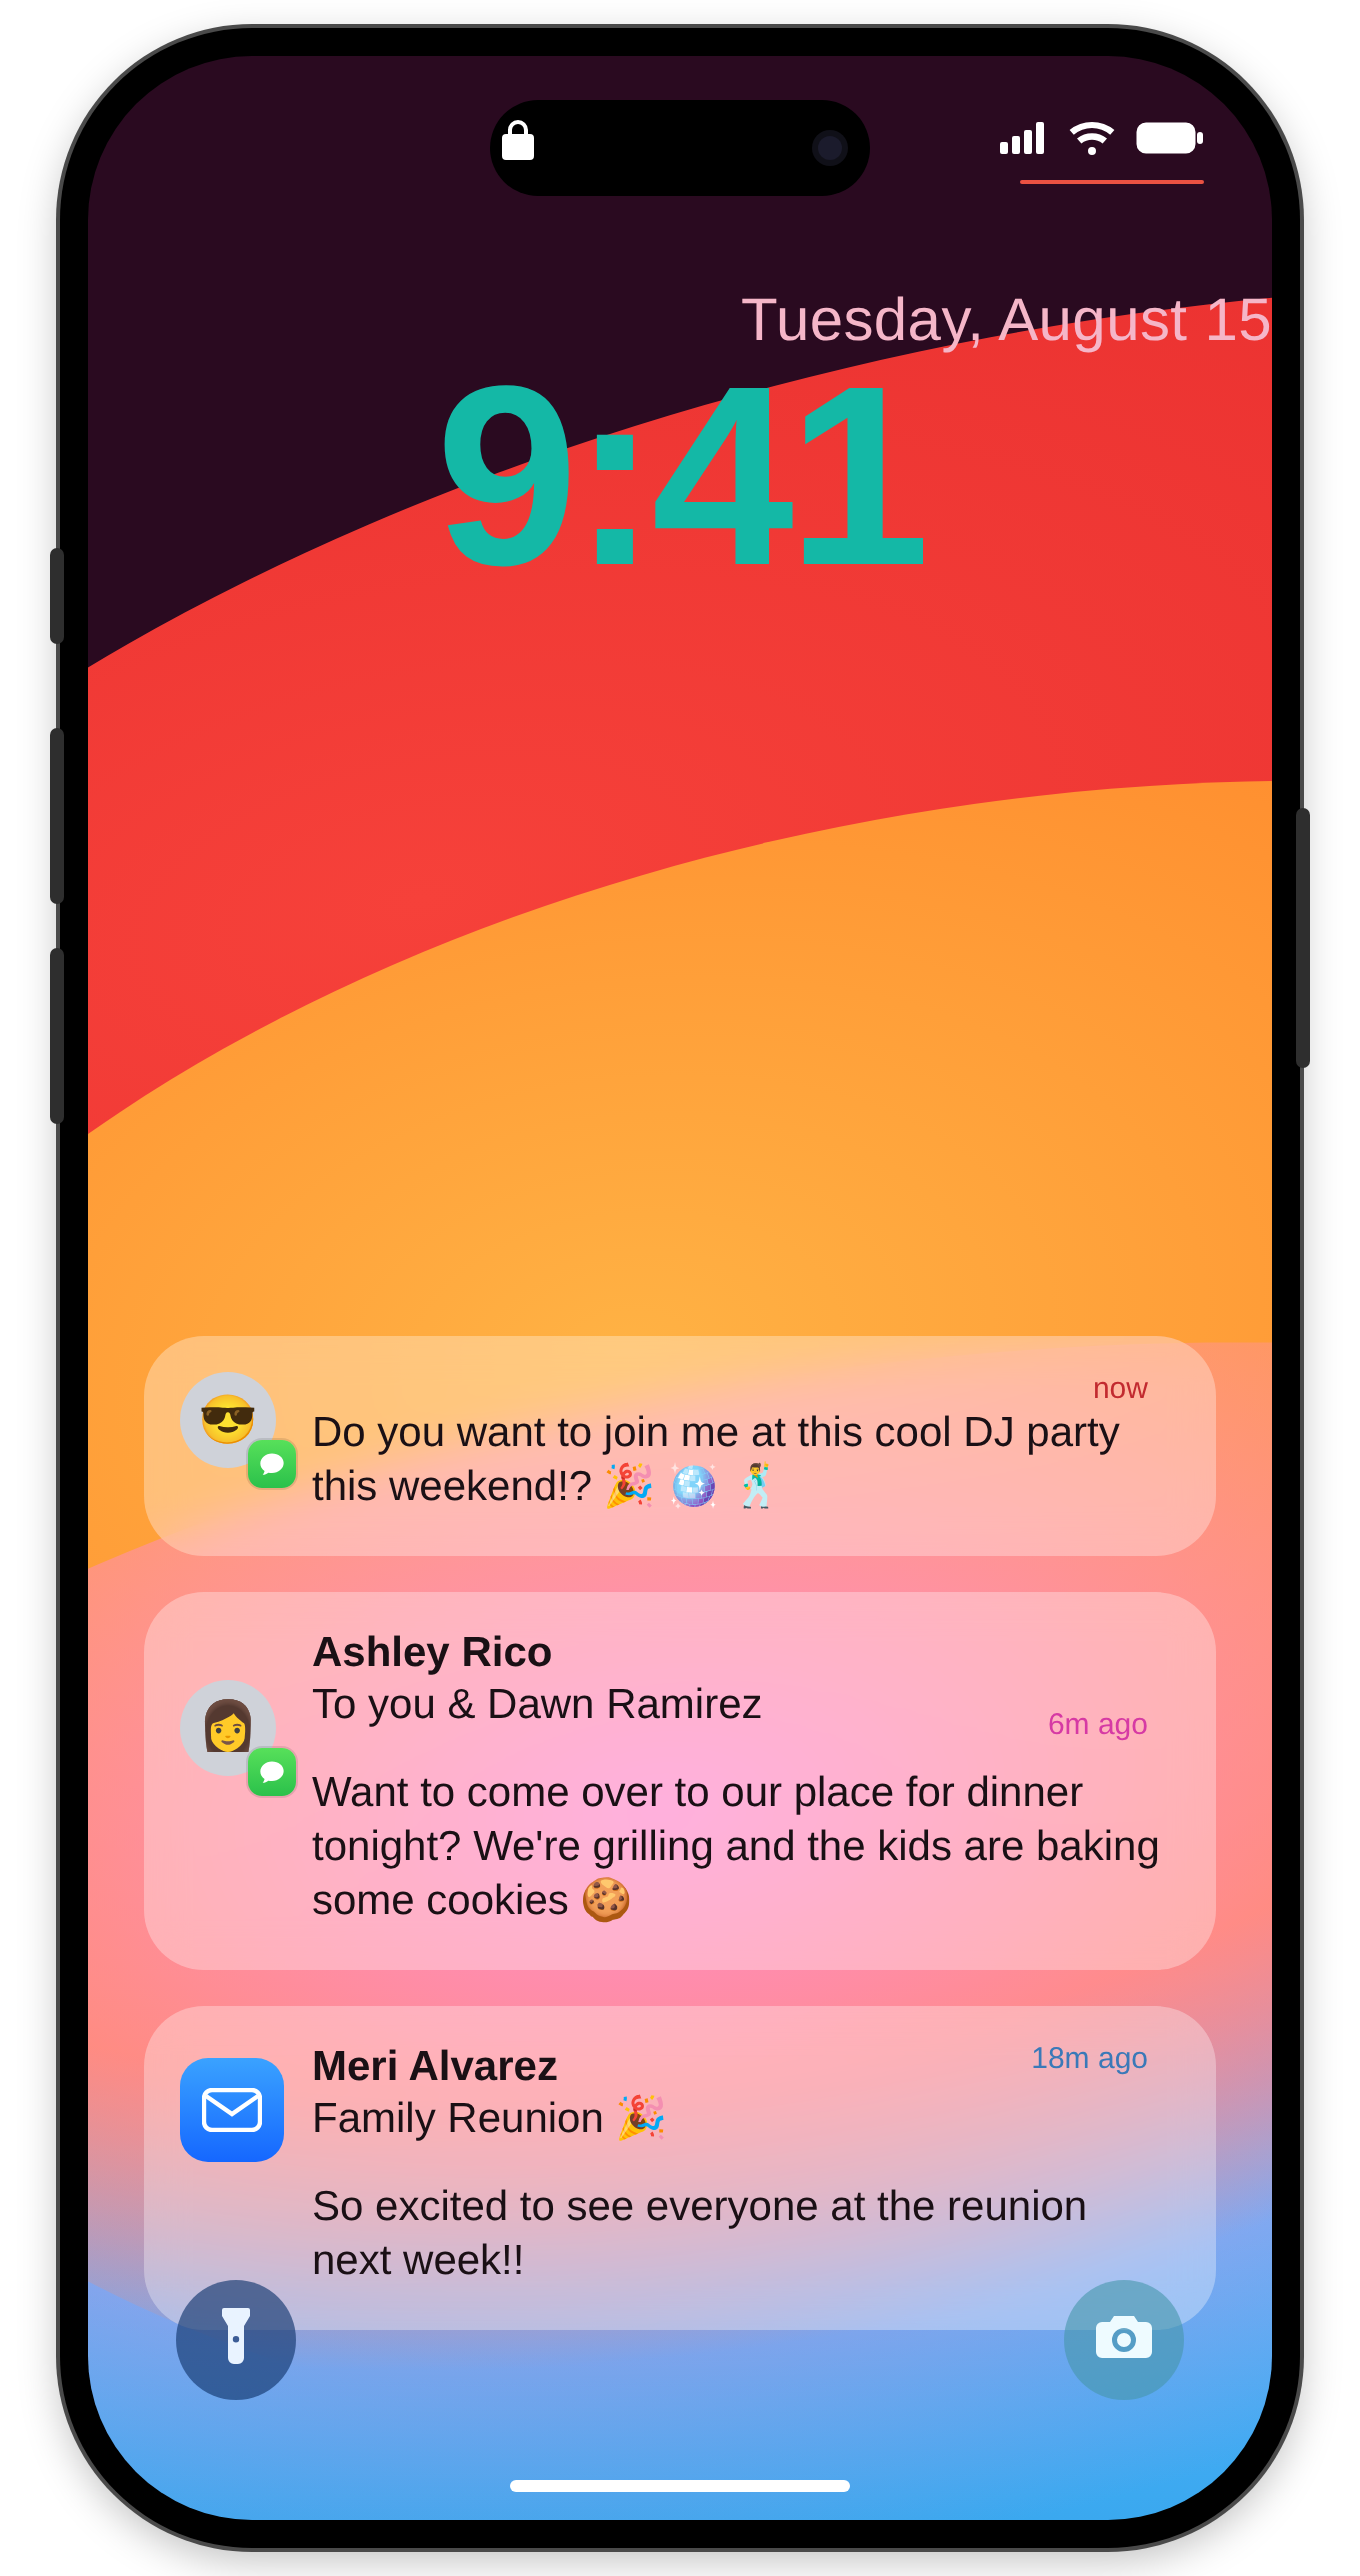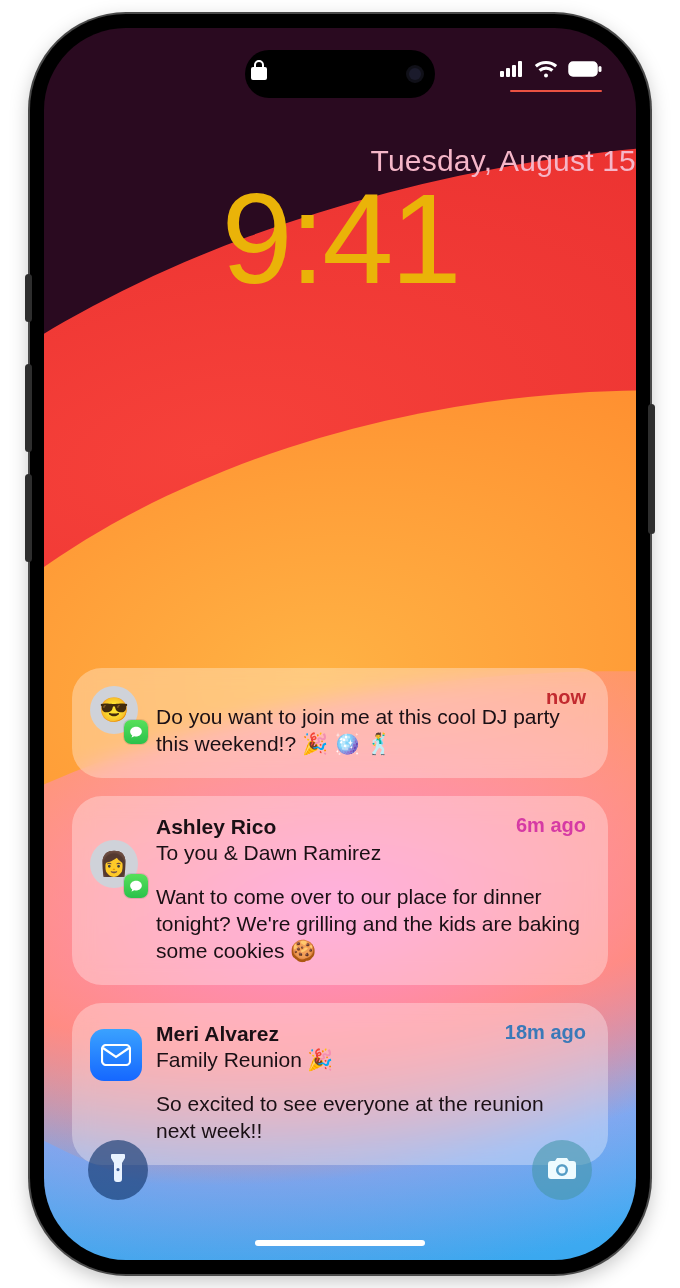--- a/index.html
+++ b/index.html
@@ -57,21 +57,21 @@
   .status .lock { position:absolute; left:206px; top:5px; color:#fff; }
   .status .right { position:absolute; right:34px; top:6px; display:flex; gap:10px; align-items:center; color:#fff; }
   .status .underline { position:absolute; right:34px; top:36px; width:92px; height:2px; background:rgba(255,90,70,.9); border-radius:2px; }
 
   .status svg { display:block; }
 
   
   .date { position:absolute; top:116px; width:100%; text-align:right;
     color:#f5b6c8; font-size:30px; font-weight:500; letter-spacing:.2px; }
   .time { position:absolute; top:144px; width:100%; text-align:center;
-    color:#eab308; font-size:128px; font-weight:400; letter-spacing:-3px; line-height:1.05; }
+    color:#14b8a6; font-size:128px; font-weight:700; letter-spacing:-3px; line-height:1.05; }
 
   
   .notif-stack { position:absolute; left:28px; right:28px; top:640px;
     display:flex; flex-direction:column; gap:18px; }
   .notif { position:relative; border-radius:30px; padding:18px 22px 20px 84px;
     background:rgba(255,255,255,.32);
     backdrop-filter:blur(10px);
     color:#1a1015; }
   .notif .icon-wrap { position:absolute; left:18px; top:18px; width:52px; height:52px; }
   .notif.mail .icon-wrap { top:26px; }
@@ -79,23 +79,23 @@
     display:flex; align-items:center; justify-content:center; font-size:24px; }
   .notif .badge { position:absolute; right:-6px; bottom:-6px; width:24px; height:24px;
     border-radius:7px; background:linear-gradient(180deg,#57e05a,#2bc14b);
     display:flex; align-items:center; justify-content:center; box-shadow:0 0 0 1px rgba(0,0,0,.1); }
   .notif .mail-icon { width:52px; height:52px; border-radius:14px;
     background:linear-gradient(180deg,#3aa2ff,#1567ff);
     display:flex; align-items:center; justify-content:center; }
   .notif .title { font-weight:700; font-size:21px; line-height:1.25; }
   .notif .sub   { font-weight:400; font-size:21px; line-height:1.25; }
   .notif .body  { font-size:21px; line-height:1.28; margin-top:18px; }
-  .notif .when  { position:absolute; right:22px; top:18px; font-size:20px; font-weight:700; }
+  .notif .when  { position:absolute; right:34px; top:18px; font-size:15px; font-weight:400; }
   .notif .when.red  { color:#c22a2f; }
-  .notif .when.pink { color:#d63aa4; }
+  .notif .when.pink { color:#d63aa4;margin-top:40px; }
   .notif .when.blue { color:#3a79b8; }
 
   
   .quick { position:absolute; bottom:60px; width:60px; height:60px; border-radius:50%;
     background:rgba(40,60,90,.55); display:flex; align-items:center; justify-content:center; }
   .quick.left  { left:44px;  background:rgba(20,55,110,.65); }
   .quick.right { right:44px; background:rgba(70,150,170,.6); }
 
   
   .home-bar { position:absolute; bottom:14px; left:50%; transform:translateX(-50%);

